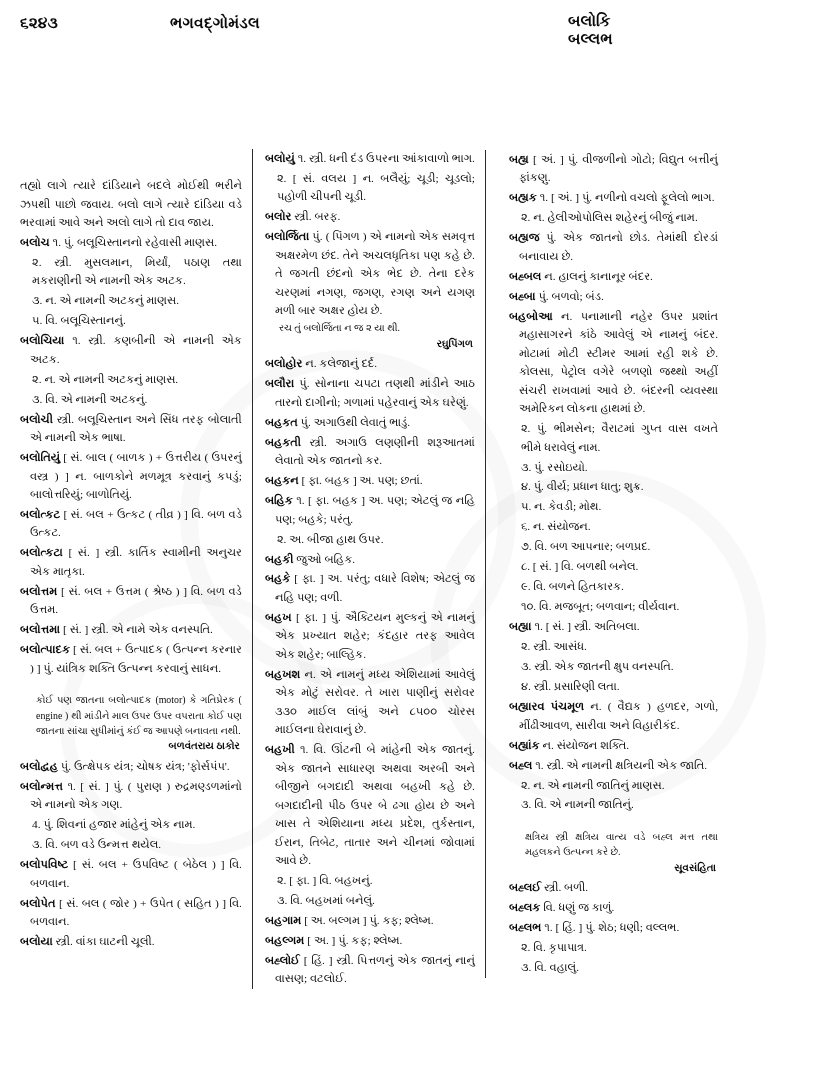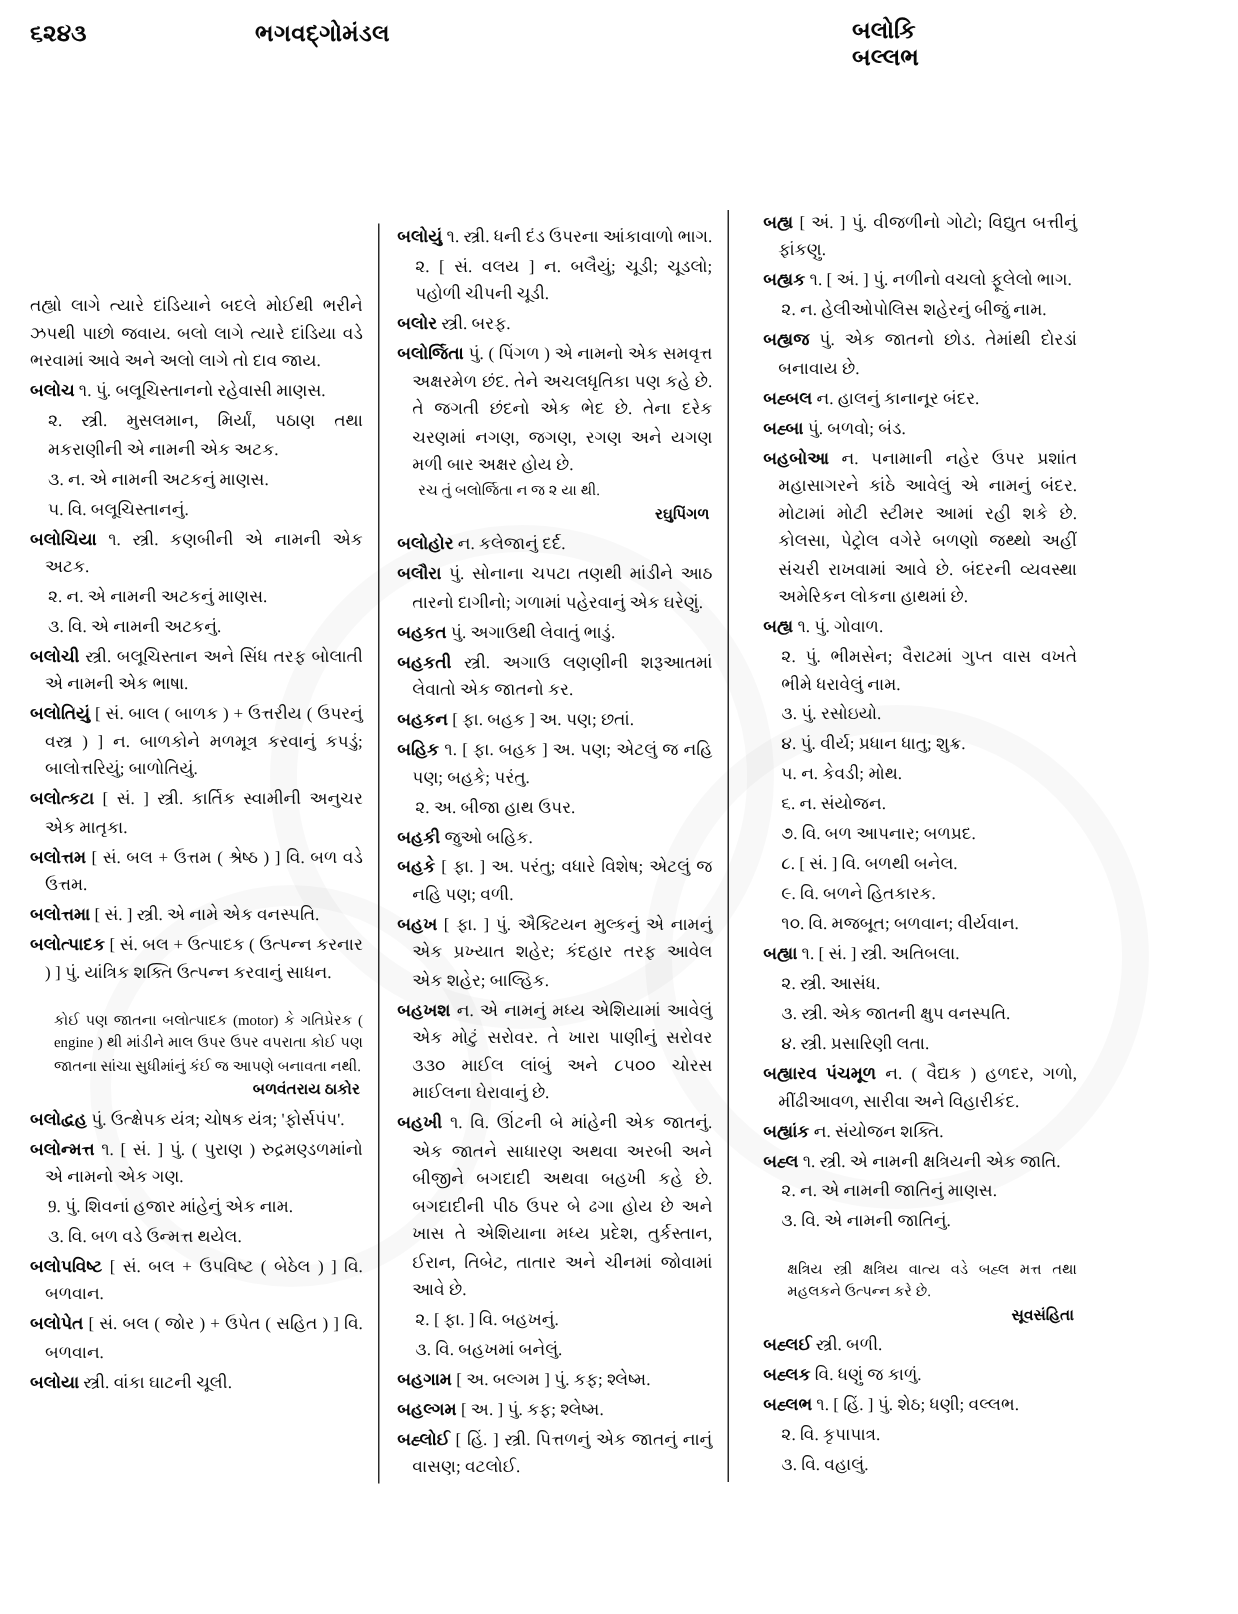--- a/index.html
+++ b/index.html
@@ -130,29 +130,30 @@
         <p class="entry cont">તહ્યો લાગે ત્યારે દાંડિયાને બદલે મોઈથી ભરીને ઝપથી પાછો જવાય. બલો લાગે ત્યારે દાંડિયા વડે ભરવામાં આવે અને અલો લાગે તો દાવ જાય.</p>
         <p class="entry"><span class="hw">બલોચ</span><span> ૧. પું. બલૂચિસ્તાનનો રહેવાસી માણસ.</span></p>
         <p class="entry sense">૨. સ્ત્રી. મુસલમાન, મિર્યાં, પઠાણ તથા મકરાણીની એ નામની એક અટક.</p>
         <p class="entry sense">૩. ન. એ નામની અટકનું માણસ.</p>
         <p class="entry sense">૫. વિ. બલૂચિસ્તાનનું.</p>
         <p class="entry"><span class="hw">બલોચિયા</span><span> ૧. સ્ત્રી. કણબીની એ નામની એક અટક.</span></p>
         <p class="entry sense">૨. ન. એ નામની અટકનું માણસ.</p>
         <p class="entry sense">૩. વિ. એ નામની અટકનું.</p>
         <p class="entry"><span class="hw">બલોચી</span><span> સ્ત્રી. બલૂચિસ્તાન અને સિંધ તરફ બોલાતી એ નામની એક ભાષા.</span></p>
         <p class="entry"><span class="hw">બલોતિયું</span><span> [ સં. બાલ ( બાળક ) + ઉત્તરીય ( ઉપરનું વસ્ત્ર ) ] ન. બાળકોને મળમૂત્ર કરવાનું કપડું; બાલોત્તરિયું; બાળોતિયું.</span></p>
+        <p class="entry"><span class="hw">બલોત્કટ</span><span> [ સં. બલ + ઉત્કટ ( તીવ્ર ) ] વિ. બળ વડે ઉત્કટ.</span></p>
         <p class="entry"><span class="hw">બલોત્કટા</span><span> [ સં. ] સ્ત્રી. કાર્તિક સ્વામીની અનુચર એક માતૃકા.</span></p>
         <p class="entry"><span class="hw">બલોત્તમ</span><span> [ સં. બલ + ઉત્તમ ( શ્રેષ્ઠ ) ] વિ. બળ વડે ઉત્તમ.</span></p>
         <p class="entry"><span class="hw">બલોત્તમા</span><span> [ સં. ] સ્ત્રી. એ નામે એક વનસ્પતિ.</span></p>
         <p class="entry"><span class="hw">બલોત્પાદક</span><span> [ સં. બલ + ઉત્પાદક ( ઉત્પન્ન કરનાર ) ] પું. યાંત્રિક શક્તિ ઉત્પન્ન કરવાનું સાધન.</span></p>
         <p class="quote">કોઈ પણ જાતના બલોત્પાદક (motor) કે ગતિપ્રેરક ( engine ) થી માંડીને માલ ઉપર ઉપર વપરાતા કોઈ પણ જાતના સાંચા સુધીમાંનું કંઈ જ આપણે બનાવતા નથી.</p>
         <p class="attrib">બળવંતરાય ઠાકોર</p>
         <p class="entry"><span class="hw">બલોદ્વહ</span><span> પું. ઉત્ક્ષેપક યંત્ર; ચોષક યંત્ર; 'ફોર્સપંપ'.</span></p>
         <p class="entry"><span class="hw">બલોન્મત્ત</span><span> ૧. [ સં. ] પું. ( પુરાણ ) રુદ્રમણ્ડળમાંનો એ નામનો એક ગણ.</span></p>
-        <p class="entry sense">9. પું. શિવનાં હજાર માંહેનું એક નામ.</p>
+        <p class="entry sense">4. પું. શિવનાં હજાર માંહેનું એક નામ.</p>
         <p class="entry sense">૩. વિ. બળ વડે ઉન્મત્ત થયેલ.</p>
         <p class="entry"><span class="hw">બલોપવિષ્ટ</span><span> [ સં. બલ + ઉપવિષ્ટ ( બેઠેલ ) ] વિ. બળવાન.</span></p>
         <p class="entry"><span class="hw">બલોપેત</span><span> [ સં. બલ ( જોર ) + ઉપેત ( સહિત ) ] વિ. બળવાન.</span></p>
         <p class="entry"><span class="hw">બલોયા</span><span> સ્ત્રી. વાંકા ઘાટની ચૂલી.</span></p>
       </div>
     <div class="col col-2">
         <p class="entry"><span class="hw">બલોયું</span><span> ૧. સ્ત્રી. ધની દંડ ઉપરના આંકાવાળો ભાગ.</span></p>
         <p class="entry sense">૨. [ સં. વલય ] ન. બલૈયું; ચૂડી; ચૂડલો; પહોળી ચીપની ચૂડી.</p>
         <p class="entry"><span class="hw">બલોર</span><span> સ્ત્રી. બરફ.</span></p>
         <p class="entry"><span class="hw">બલોર્જિતા</span><span> પું. ( પિંગળ ) એ નામનો એક સમવૃત્ત અક્ષરમેળ છંદ. તેને અચલધૃતિકા પણ કહે છે. તે જગતી છંદનો એક ભેદ છે. તેના દરેક ચરણમાં નગણ, જગણ, રગણ અને યગણ મળી બાર અક્ષર હોય છે.</span></p>
@@ -177,21 +178,20 @@
         <p class="entry"><span class="hw">બહ્લોઈ</span><span> [ હિં. ] સ્ત્રી. પિત્તળનું એક જાતનું નાનું વાસણ; વટલોઈ.</span></p>
       </div>
     <div class="col col-3">
         <p class="entry"><span class="hw">બહ્ય</span><span> [ અં. ] પું. વીજળીનો ગોટો; વિદ્યુત બત્તીનું ફાંકણુ.</span></p>
         <p class="entry"><span class="hw">બહ્યક</span><span> ૧. [ અં. ] પું. નળીનો વચલો ફૂલેલો ભાગ.</span></p>
         <p class="entry sense">૨. ન. હેલીઓપોલિસ શહેરનું બીજું નામ.</p>
         <p class="entry"><span class="hw">બહ્યજ</span><span> પું. એક જાતનો છોડ. તેમાંથી દોરડાં બનાવાય છે.</span></p>
         <p class="entry"><span class="hw">બહ્બલ</span><span> ન. હાલનું કાનાનૂર બંદર.</span></p>
         <p class="entry"><span class="hw">બહ્બા</span><span> પું. બળવો; બંડ.</span></p>
         <p class="entry"><span class="hw">બહબોઆ</span><span> ન. પનામાની નહેર ઉપર પ્રશાંત મહાસાગરને કાંઠે આવેલું એ નામનું બંદર. મોટામાં મોટી સ્ટીમર આમાં રહી શકે છે. કોલસા, પેટ્રોલ વગેરે બળણો જથ્થો અહીં સંચરી રાખવામાં આવે છે. બંદરની વ્યવસ્થા અમેરિકન લોકના હાથમાં છે.</span></p>
-        <p class="entry"><span class="hw">બહ્ય</span><span> ૧. પું. ગોવાળ.</span></p>
         <p class="entry sense">૨. પું. ભીમસેન; વૈરાટમાં ગુપ્ત વાસ વખતે ભીમે ધરાવેલું નામ.</p>
         <p class="entry sense">૩. પું. રસોઇયો.</p>
         <p class="entry sense">૪. પું. વીર્ય; પ્રધાન ધાતુ; શુક્ર.</p>
         <p class="entry sense">૫. ન. કેવડી; મોથ.</p>
         <p class="entry sense">૬. ન. સંયોજન.</p>
         <p class="entry sense">૭. વિ. બળ આપનાર; બળપ્રદ.</p>
         <p class="entry sense">૮. [ સં. ] વિ. બળથી બનેલ.</p>
         <p class="entry sense">૯. વિ. બળને હિતકારક.</p>
         <p class="entry sense">૧૦. વિ. મજબૂત; બળવાન; વીર્યવાન.</p>
         <p class="entry"><span class="hw">બહ્યા</span><span> ૧. [ સં. ] સ્ત્રી. અતિબલા.</span></p>

